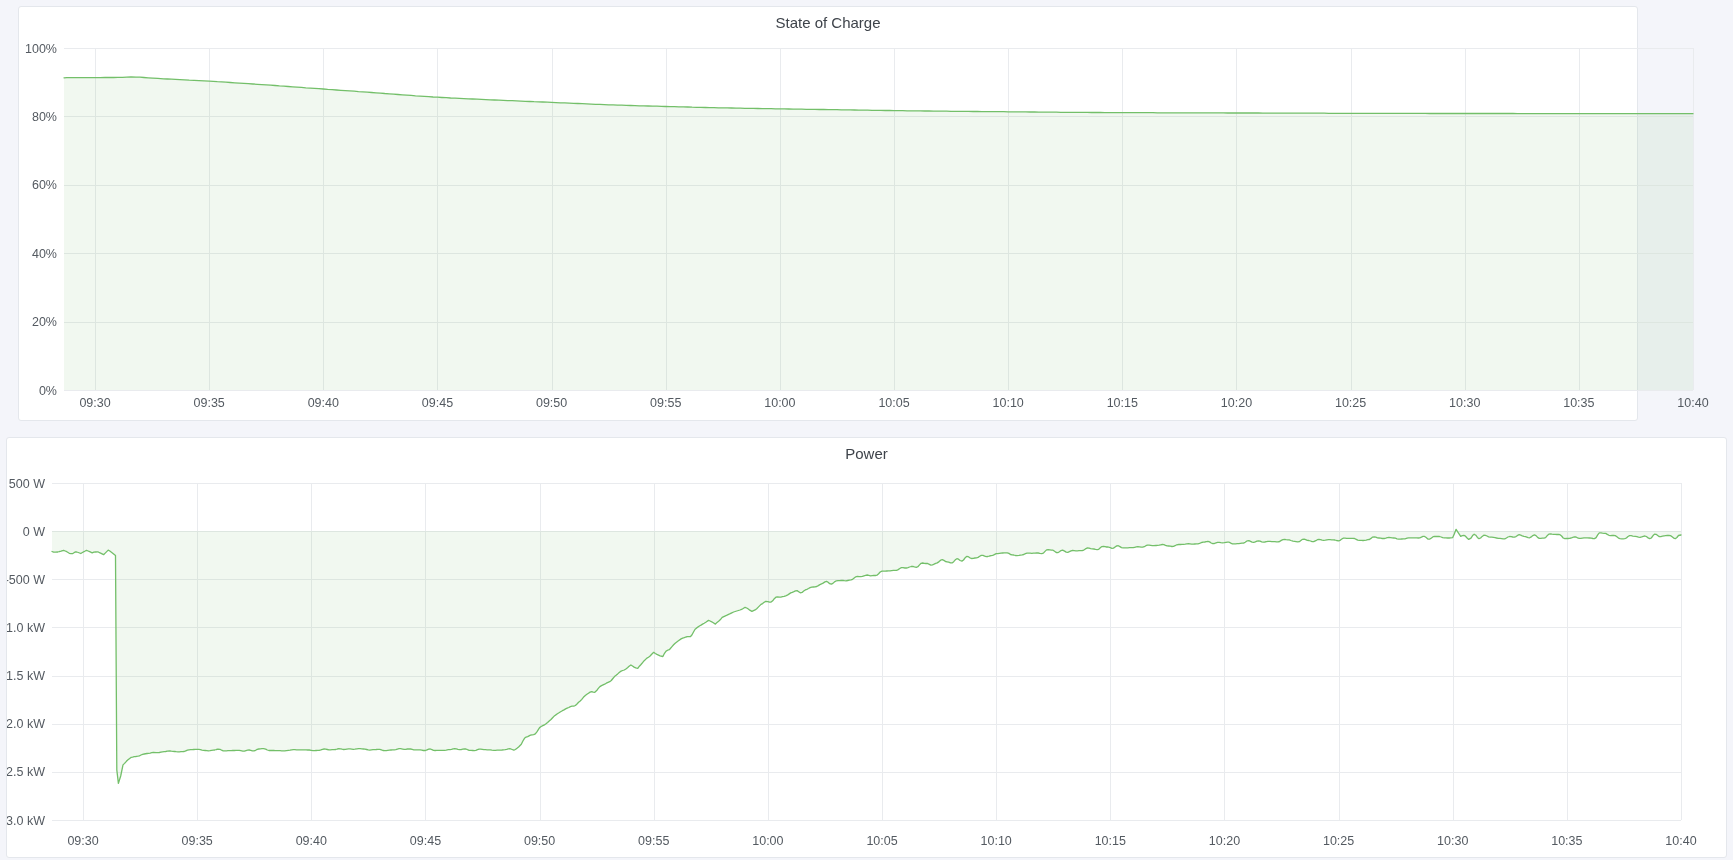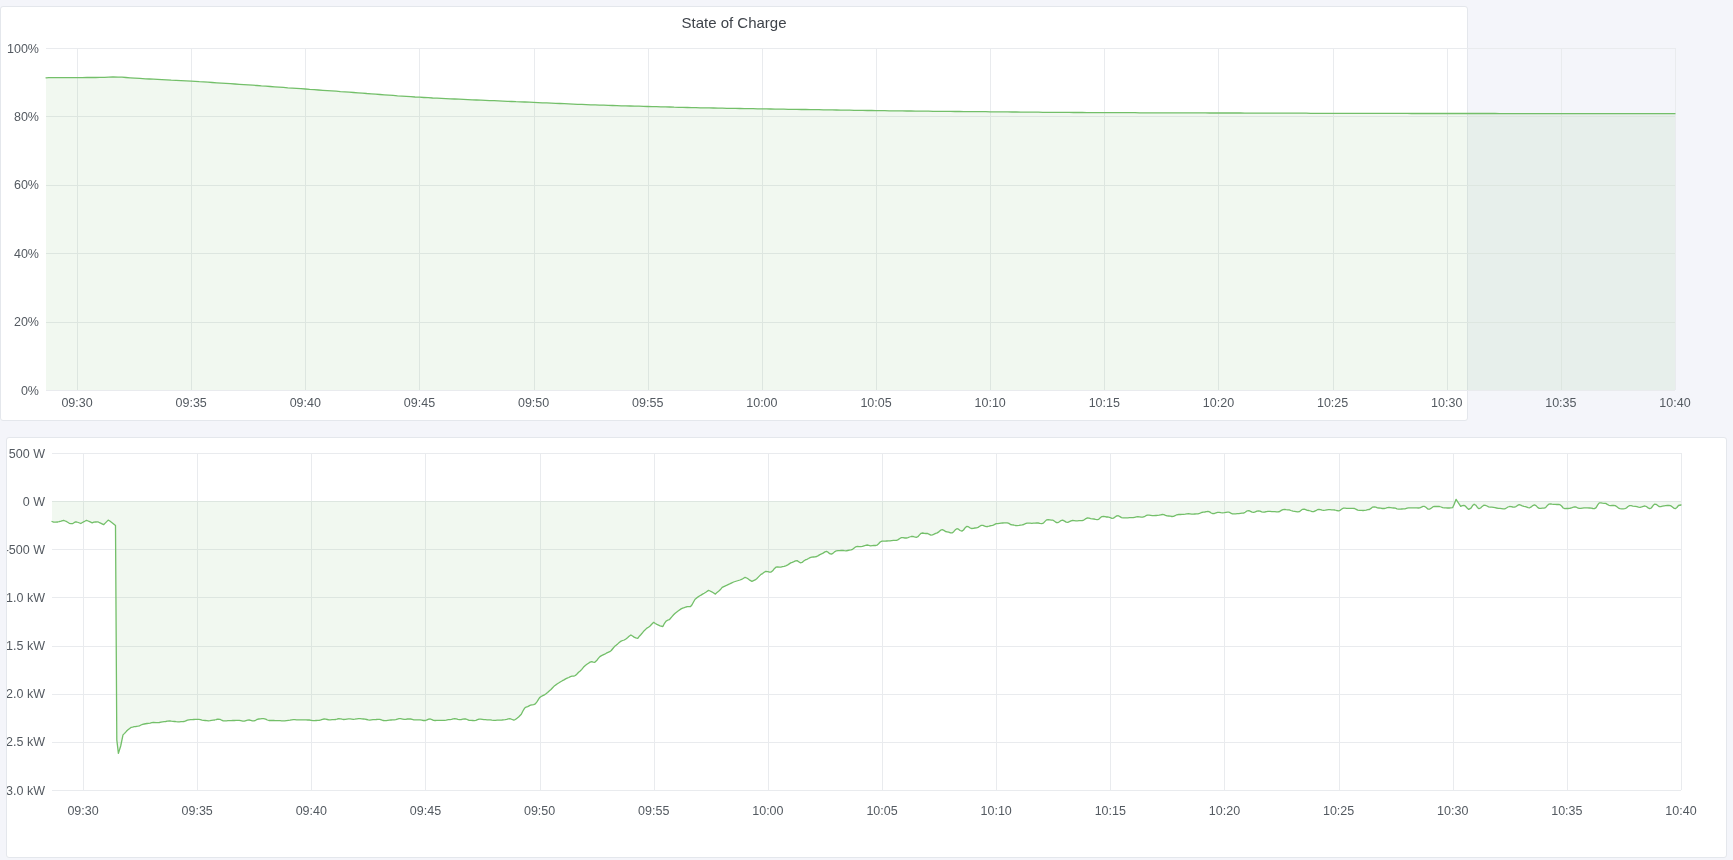--- a/index.html
+++ b/index.html
@@ -8,21 +8,21 @@
     background:#f4f5fa;
     font-family:"Liberation Sans",sans-serif;
   }
   .panel{
     position:absolute;
     background:#ffffff;
     border:1px solid #e4e7ec;
     border-radius:3px;
     box-sizing:border-box;
   }
-  #panel-soc{left:0;top:6px;width:1468px;height:415px;}
+  #panel-soc{left:18px;top:6px;width:1620px;height:415px;}
   #panel-power{left:6px;top:437px;width:1721px;height:421px;}
   .panel-title{
     height:30px;line-height:32px;text-align:center;
     font-size:15px;font-weight:500;color:#3e434a;
     cursor:pointer;user-select:none;
   }
   .chart-svg{display:block;}
 </style>
 </head>
 <body>
@@ -71,20 +71,21 @@
       <text x="1103.302130044843" y="370" text-anchor="middle" font-size="12.5" font-family="&quot;Liberation Sans&quot;,sans-serif" fill="#545a61">10:15</text>
       <text x="1217.4417040358744" y="370" text-anchor="middle" font-size="12.5" font-family="&quot;Liberation Sans&quot;,sans-serif" fill="#545a61">10:20</text>
       <text x="1331.5812780269057" y="370" text-anchor="middle" font-size="12.5" font-family="&quot;Liberation Sans&quot;,sans-serif" fill="#545a61">10:25</text>
       <text x="1445.7208520179372" y="370" text-anchor="middle" font-size="12.5" font-family="&quot;Liberation Sans&quot;,sans-serif" fill="#545a61">10:30</text>
       <text x="1559.8604260089685" y="370" text-anchor="middle" font-size="12.5" font-family="&quot;Liberation Sans&quot;,sans-serif" fill="#545a61">10:35</text>
       <text x="1674" y="370" text-anchor="middle" font-size="12.5" font-family="&quot;Liberation Sans&quot;,sans-serif" fill="#545a61">10:40</text>
     </svg>
 </div>
 
 <div class="panel" id="panel-power">
+  <div class="panel-title">Power</div>
   <svg class="chart-svg" id="svg-power" width="1719" height="389" viewBox="0 0 1719 389">
       <line x1="45" x2="1674" y1="15.5" y2="15.5" stroke="#e9ebee" stroke-width="1"></line>
       <line x1="45" x2="1674" y1="63.5" y2="63.5" stroke="#e9ebee" stroke-width="1"></line>
       <line x1="45" x2="1674" y1="111.5" y2="111.5" stroke="#e9ebee" stroke-width="1"></line>
       <line x1="45" x2="1674" y1="159.5" y2="159.5" stroke="#e9ebee" stroke-width="1"></line>
       <line x1="45" x2="1674" y1="208.5" y2="208.5" stroke="#e9ebee" stroke-width="1"></line>
       <line x1="45" x2="1674" y1="256.5" y2="256.5" stroke="#e9ebee" stroke-width="1"></line>
       <line x1="45" x2="1674" y1="304.5" y2="304.5" stroke="#e9ebee" stroke-width="1"></line>
       <line x1="45" x2="1674" y1="352.5" y2="352.5" stroke="#e9ebee" stroke-width="1"></line>
       <line x1="76.5" x2="76.5" y1="15" y2="352" stroke="#e9ebee" stroke-width="1"></line>

